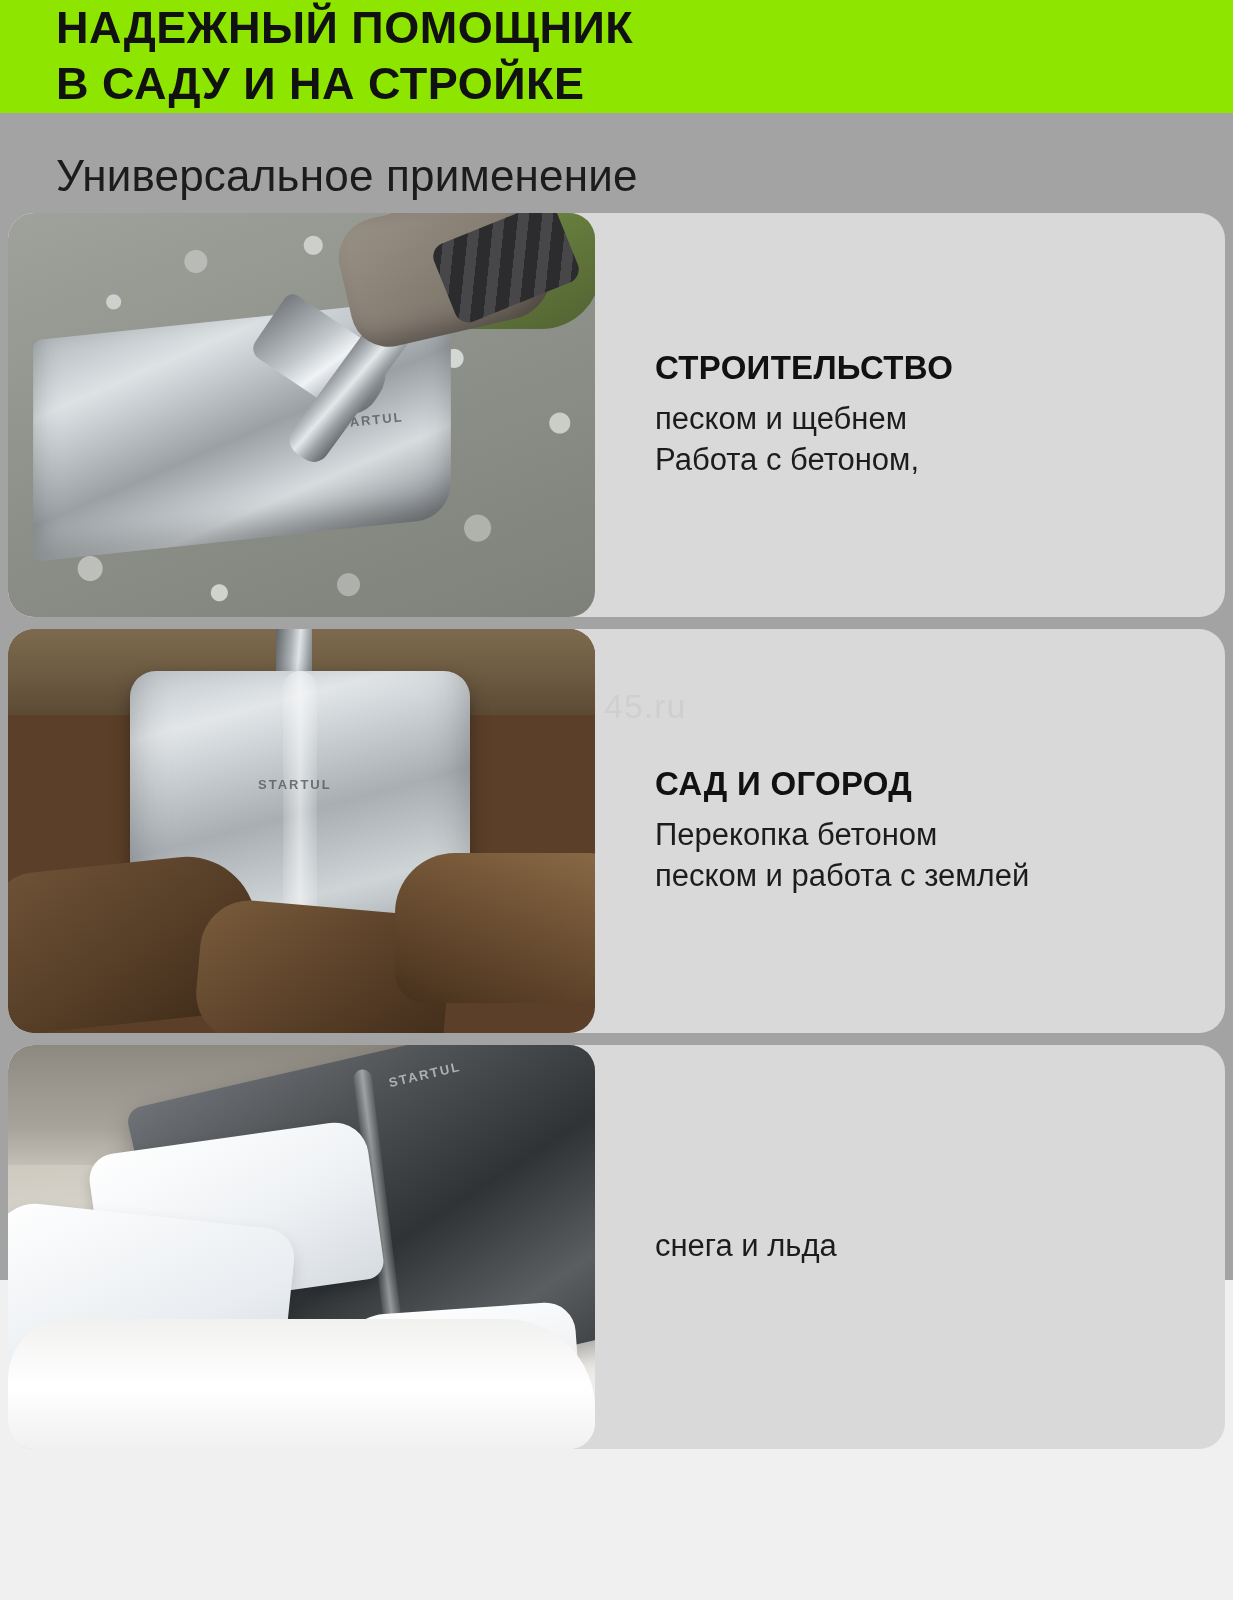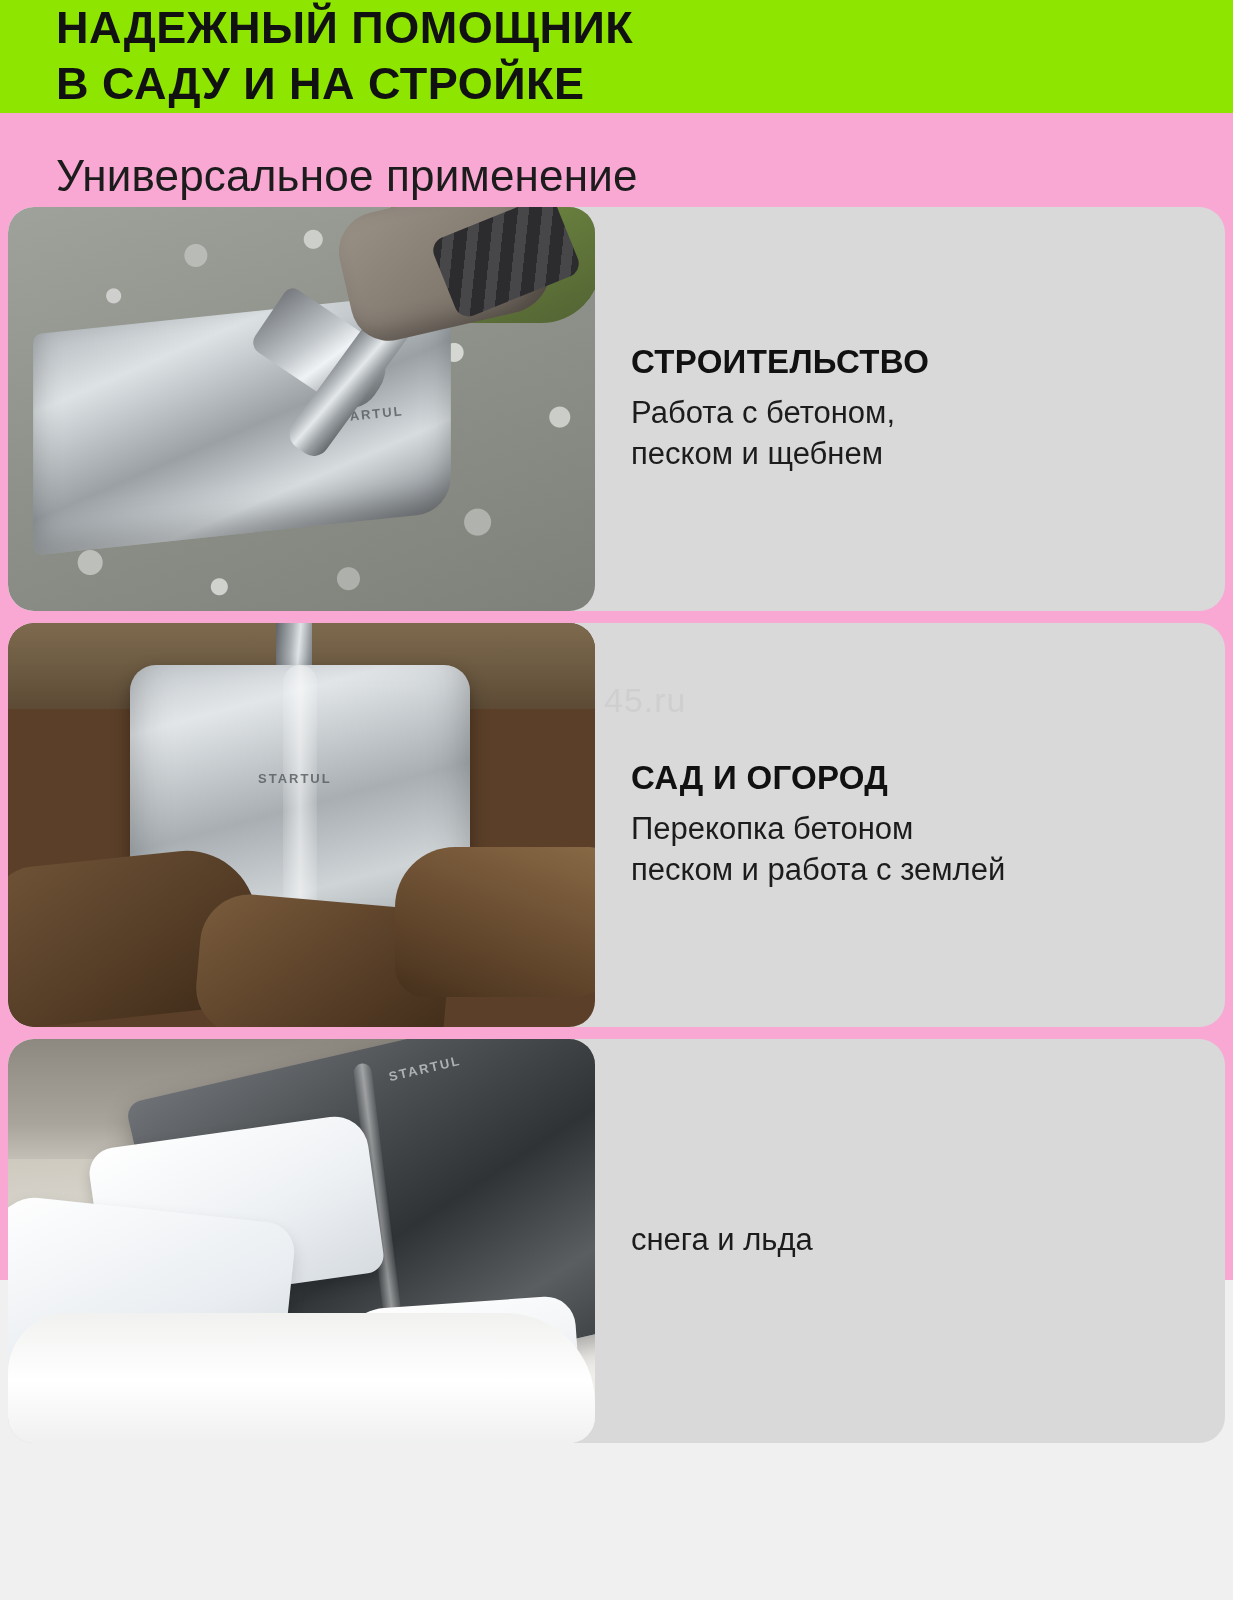--- a/index.html
+++ b/index.html
@@ -7,21 +7,21 @@
     width: 1233px;
     height: 1600px;
     background: #f0f0f0;
     font-family: "Liberation Sans", sans-serif;
     overflow: hidden;
   }
   .page {
     position: relative;
     width: 1233px;
     height: 1280px;
-    background: #f9a8d4;
+    background: #a3a3a3;
     display: flex;
     flex-direction: column;
   }
 
   
   .header {
     background: #8ee600;
     width: 100%;
     height: 158px;
     display: flex;
@@ -33,21 +33,21 @@
     font-size: 45px;
     font-weight: bold;
     letter-spacing: 0.5px;
     line-height: 1.25;
     color: #111111;
     text-transform: uppercase;
   }
 
   
   .subtitle-wrap {
-    padding: 38px 0 6px 56px;
+    padding: 38px 0 12px 56px;
   }
   .subtitle {
     font-size: 44px;
     font-weight: 400;
     color: #1c1c1c;
     letter-spacing: 0.2px;
   }
 
   
   .cards {
@@ -71,20 +71,21 @@
     flex: 0 0 587px;
     border-radius: 26px;
     overflow: hidden;
   }
   .card-text {
     flex: 1 1 auto;
     padding: 0 40px 0 36px;
     display: flex;
     flex-direction: column;
     justify-content: center;
+    margin-left: 24px;
   }
   .card-title {
     font-size: 33px;
     font-weight: bold;
     color: #111111;
     text-transform: uppercase;
     letter-spacing: 0.3px;
     margin-bottom: 12px;
   }
   .card-desc {
@@ -365,22 +366,22 @@
         <div class="ph1-pile"></div>
         <div class="ph1-blade"></div>
         <div class="ph1-blade-label">STARTUL</div>
         <div class="ph1-socket"></div>
         <div class="ph1-handle"></div>
         <div class="ph1-glove"></div>
         <div class="ph1-cuff"></div>
       </div>
       <div class="card-text">
         <div class="card-title">СТРОИТЕЛЬСТВО</div>
+        <div class="card-desc">песком и щебнем</div>
         <div class="card-desc">Работа с бетоном,</div>
-        <div class="card-desc">песком и щебнем</div>
       </div>
     </div>
 
     <div class="card">
       <div class="watermark">45.ru</div>
       <div class="card-photo ph2">
         <div class="ph2-top"></div>
         <div class="ph2-shaft"></div>
         <div class="ph2-blade"></div>
         <div class="ph2-label">STARTUL</div>

